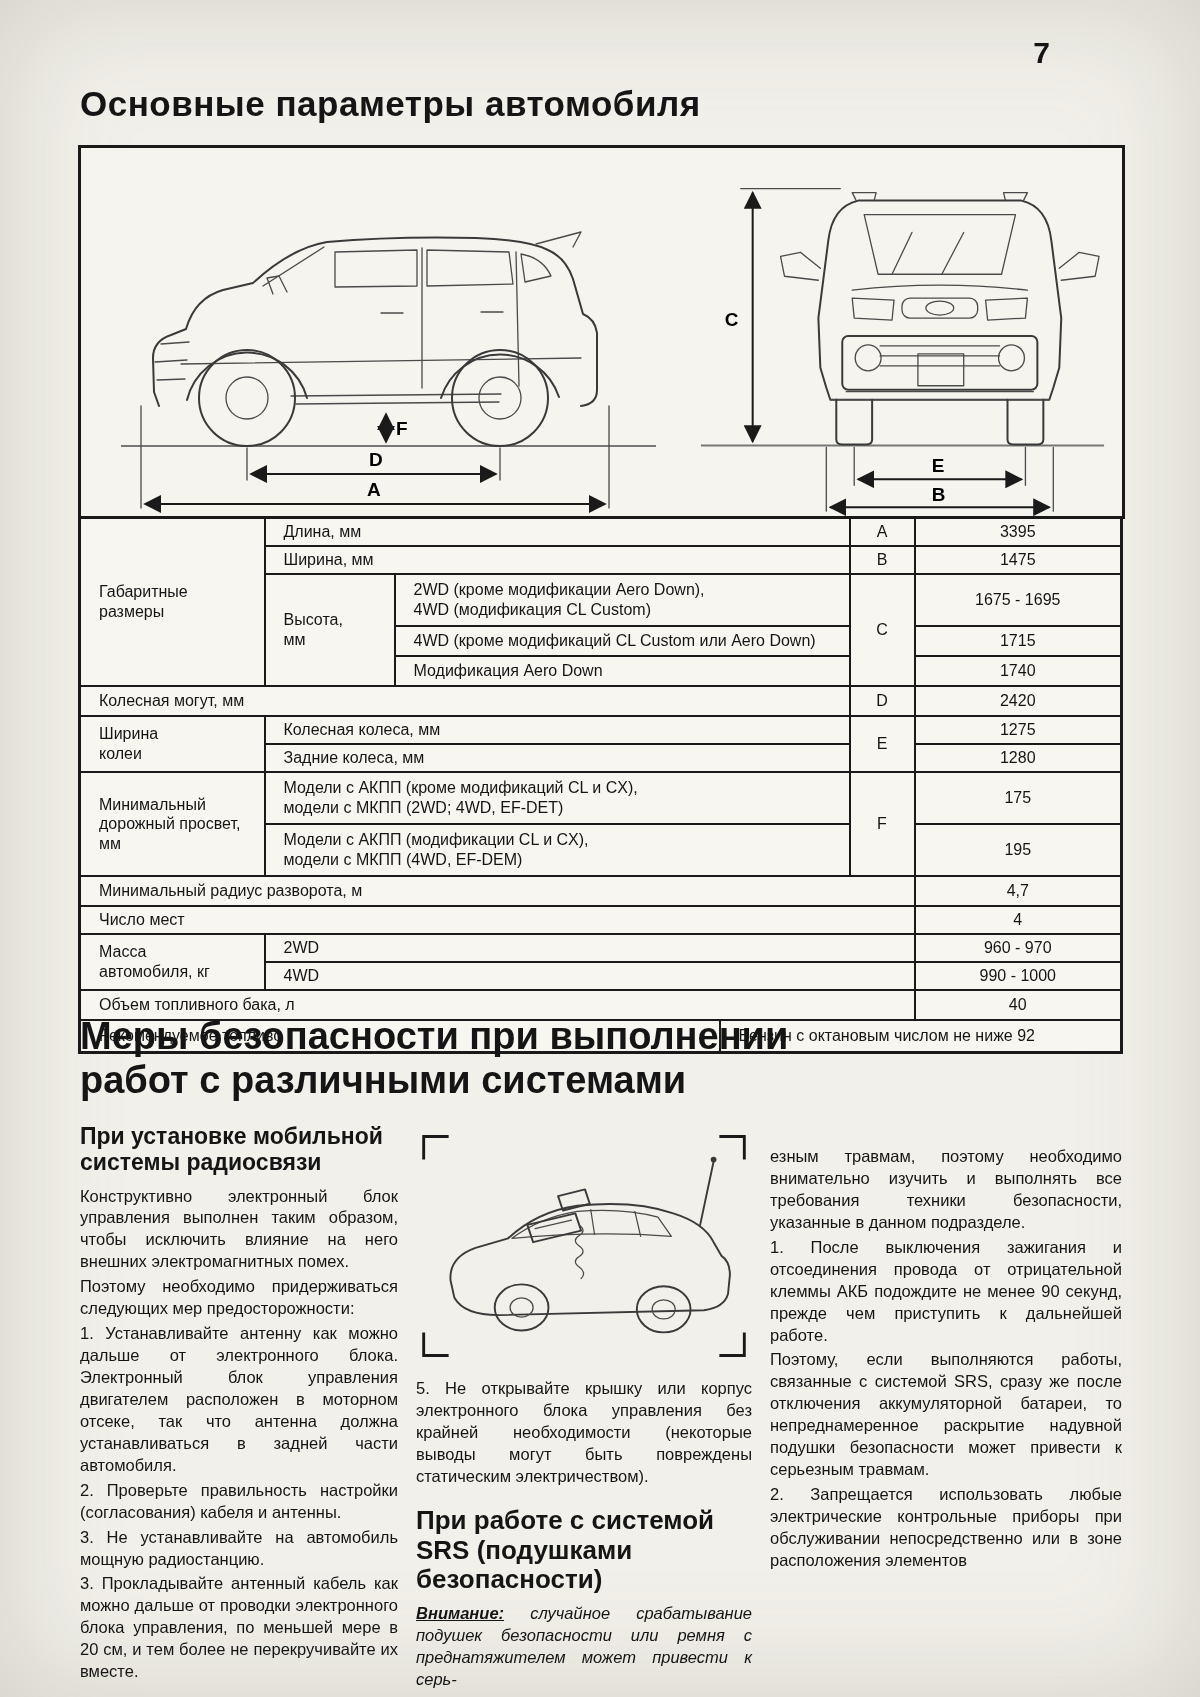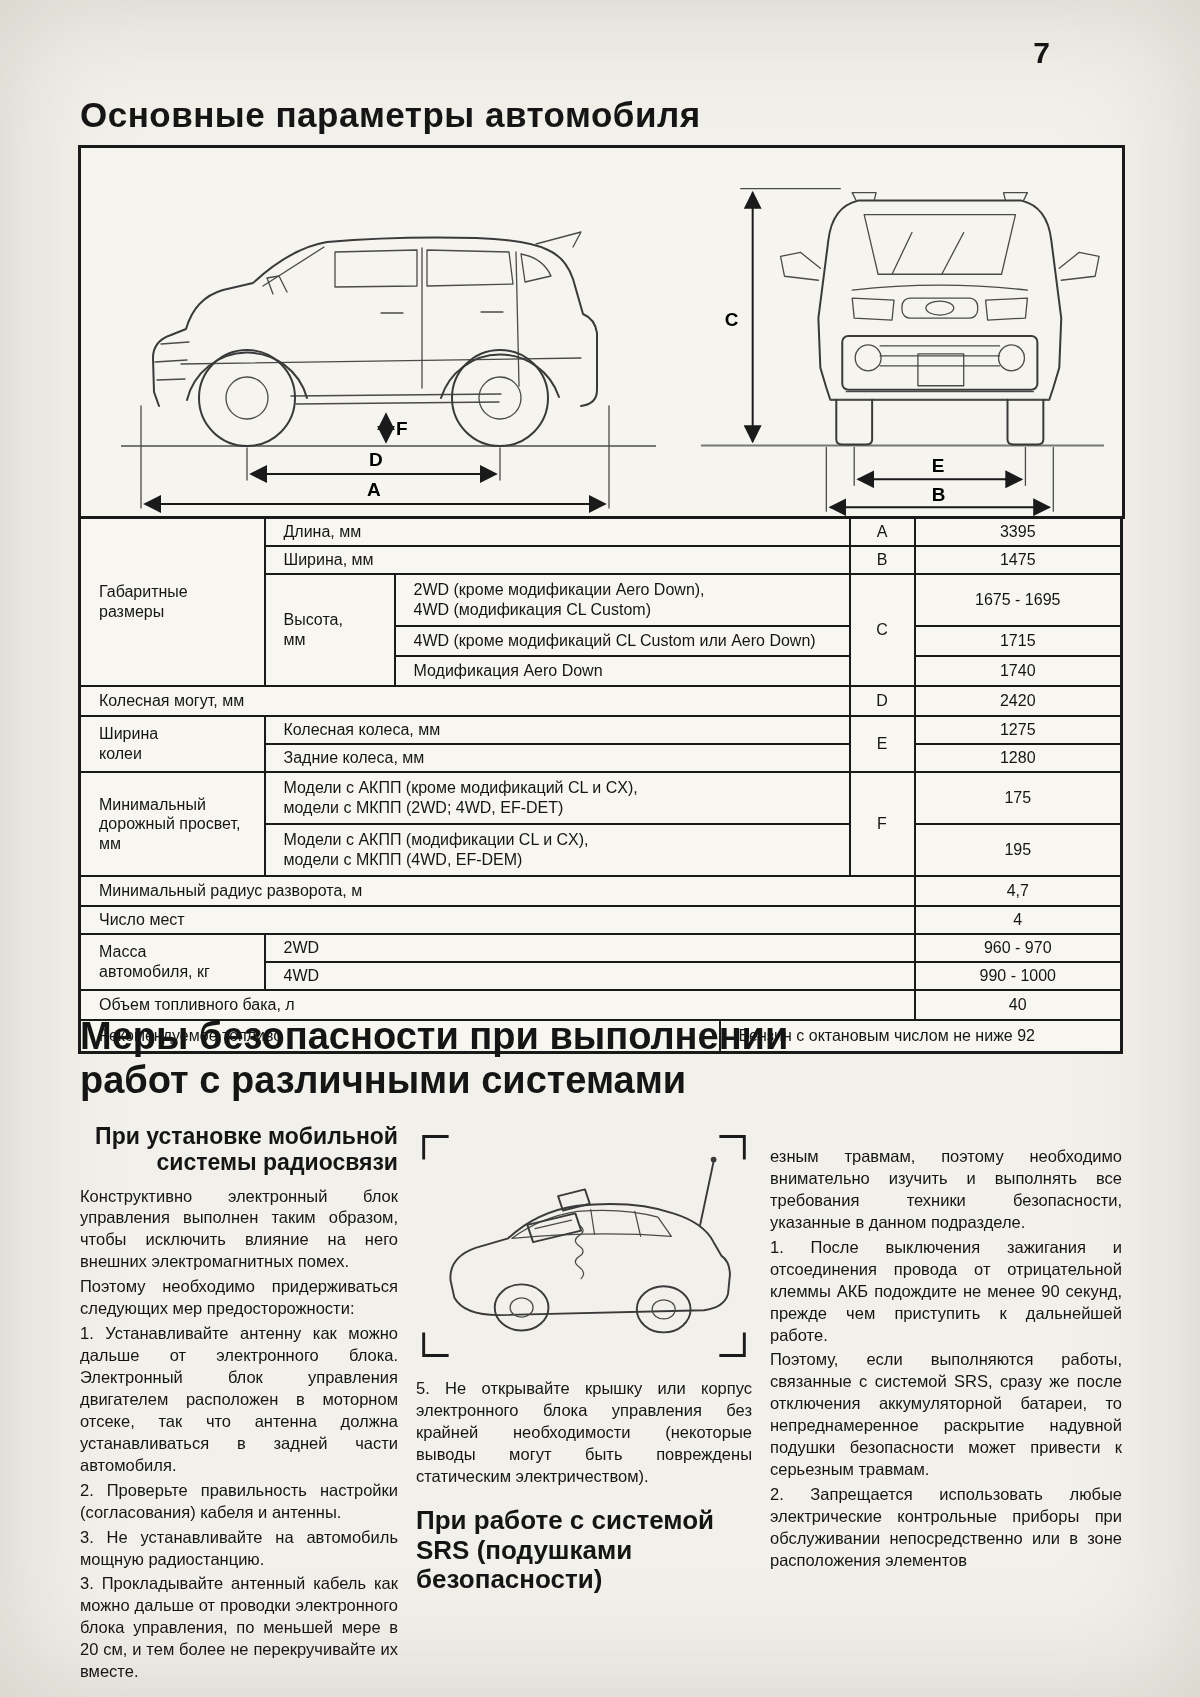--- a/index.html
+++ b/index.html
@@ -1,41 +1,41 @@
 <!DOCTYPE html>
 <html lang="ru"><head>
 <meta charset="utf-8">
 <style>
   html,body{margin:0;padding:0;}
   body{background:#d8d6d0;font-family:"Liberation Sans","DejaVu Sans",sans-serif;color:#151515;}
   .page{position:relative;width:1200px;height:1697px;margin:0 auto;background:#f2f0ea;
         box-shadow:inset 0 0 120px rgba(120,115,100,.25);overflow:hidden;}
   .pagenum{position:absolute;top:36px;right:150px;font-size:30px;font-weight:bold;}
-  .h1{position:absolute;left:80px;top:95px;font-size:35px;font-weight:bold;letter-spacing:.5px;}
+  .h1{position:absolute;left:80px;top:84px;font-size:35px;font-weight:bold;letter-spacing:.5px;}
   
   .figure{position:absolute;left:78px;top:145px;width:1041px;height:368px;border:3px solid #1a1a1a;
           background:#f5f4ef;display:flex;}
   .figure svg{display:block;height:100%;}
   
   .spec{position:absolute;left:78px;top:516px;width:1044px;}
   table.spec-t{border-collapse:collapse;width:1044px;table-layout:fixed;background:#f7f6f1;}
   table.spec-t td{border:2px solid #1a1a1a;padding:1px 18px;font-size:16px;line-height:1.22;
                   vertical-align:middle;overflow:hidden;}
   table.spec-t{border:3px solid #1a1a1a;}
   td.ctr{text-align:center;}
   td.pre{white-space:pre-line;}
   td.vtop{vertical-align:top;}
   
   .h2{position:absolute;left:80px;top:1014px;width:790px;font-size:38px;line-height:1.16;font-weight:bold;}
   .cols{position:absolute;left:80px;top:1124px;width:1042px;display:flex;}
   .col{font-size:16.5px;line-height:1.33;text-align:justify;}
   .col-l{width:318px;margin-right:18px;}
   .col-m{width:336px;margin-right:18px;}
   .col-r{width:352px;padding-top:22px;}
-  .subhead{font-size:23px;line-height:1.12;font-weight:bold;text-align:right;margin:0 0 10px 0;}
+  .subhead{font-size:23px;line-height:1.12;font-weight:bold;text-align:left;margin:0 0 10px 0;}
   .subhead-m{font-size:26px;line-height:1.15;font-weight:bold;text-align:left;margin:18px 0 8px 0;}
   .col p{margin:0 0 3px 0;}
   .ital{}
   .warn{font-style:italic;}
   .warn-label{text-decoration:underline;font-weight:bold;}
   .illu{width:336px;height:244px;position:relative;margin-bottom:10px;}
   .illu svg{display:block;}
   svg text{font-family:"Liberation Sans","DejaVu Sans",sans-serif;font-weight:bold;}
   .dline{stroke:#1a1a1a;stroke-width:2;}
   .art{stroke:#3a3a3a;fill:none;stroke-width:2;stroke-linejoin:round;stroke-linecap:round;}
@@ -281,20 +281,21 @@
 
           <path class="art" d="M116 100 L166 88 L172 106 L122 118 Z"></path>
           <path class="art-thin" d="M124 104 L162 95"></path>
           <path class="art" d="M148 70 L176 63 L181 78 L153 85 Z"></path>
 
           <path class="art-thin" d="M170 100 q8 6 0 11 q-8 5 0 11 q8 6 0 11 q-8 5 0 11 q8 6 2 12"></path>
         </svg>
       </div>
       <p>5. Не открывайте крышку или корпус электронного блока управления без крайней необходимости (некоторые выводы могут быть повреждены статическим электричеством).</p>
       <div class="subhead-m">При работе с системой SRS (подушками безопасности)</div>
+      <p class="warn"><span class="warn-label">Внимание:</span><span> случайное срабатывание подушек безопасности или ремня с преднатяжителем может привести к серь-</span></p>
     </div>
 
     <div class="col col-r">
       <p class="ital">езным травмам, поэтому необходимо внимательно изучить и выполнять все требования техники безопасности, указанные в данном подразделе.</p>
       <p>1. После выключения зажигания и отсоединения провода от отрицательной клеммы АКБ подождите не менее 90 секунд, прежде чем приступить к дальнейшей работе.</p>
       <p>Поэтому, если выполняются работы, связанные с системой SRS, сразу же после отключения аккумуляторной батареи, то непреднамеренное раскрытие надувной подушки безопасности может привести к серьезным травмам.</p>
       <p>2. Запрещается использовать любые электрические контрольные приборы при обслуживании непосредственно или в зоне расположения элементов</p>
     </div>
 
   </div>

